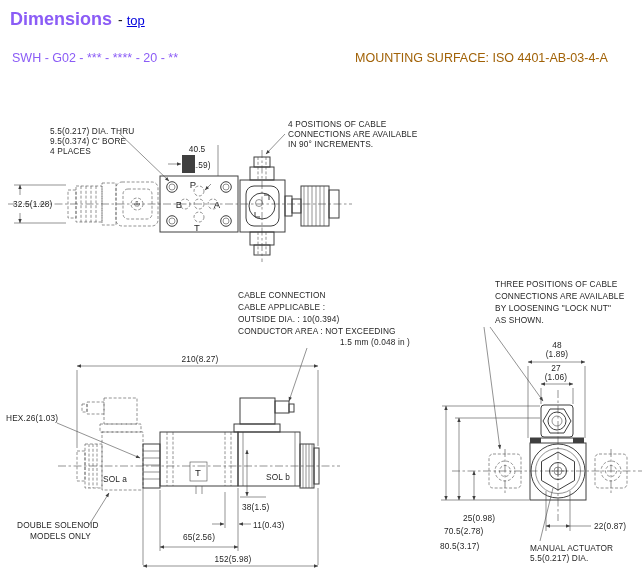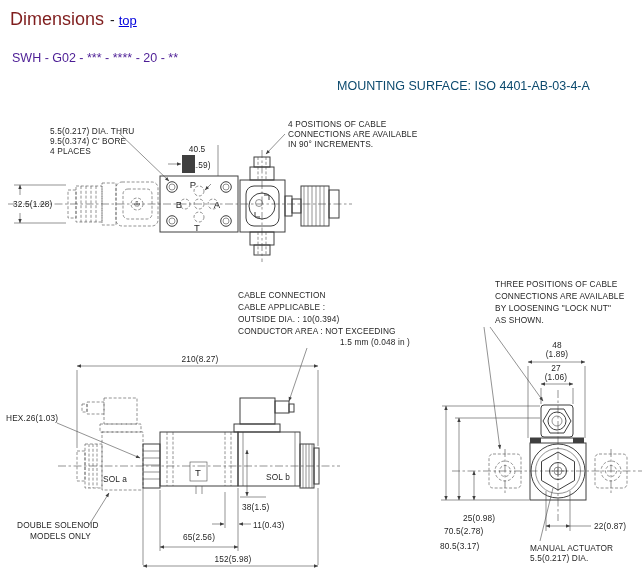--- a/index.html
+++ b/index.html
@@ -1,23 +1,23 @@
 <!DOCTYPE html>
 <html><head>
 <meta charset="utf-8">
 <style>
   html,body{margin:0;padding:0;background:#fff;}
   .page{position:relative;width:643px;height:581px;background:#fff;overflow:hidden;
         font-family:"Liberation Sans",sans-serif;color:#000;}
   .hdr{position:absolute;left:10px;top:9px;white-space:nowrap;}
-  .hdr .title{font-size:18px;font-weight:normal;color:#7f1d1d;}
+  .hdr .title{font-size:18px;font-weight:bold;color:#8b5cf6;}
   .hdr .sep{font-size:14px;color:#222;margin:0 4px 0 6px;}
   .hdr a{font-size:13px;color:#0000dd;text-decoration:underline;cursor:pointer;text-align:right;}
-  .specL{position:absolute;left:12px;top:51px;font-size:12.5px;line-height:15px;color:#4c1d95;}
-  .specR{position:absolute;left:337px;top:51px;font-size:12.5px;line-height:15px;color:#0c4a6e;margin-top:28px;}
+  .specL{position:absolute;left:12px;top:51px;font-size:12.5px;line-height:15px;color:#8b5cf6;}
+  .specR{position:absolute;left:355px;top:51px;font-size:12.5px;line-height:15px;color:#a16207;}
   svg{position:absolute;left:0;top:0;}
   .ln{stroke:#3f3f3f;stroke-width:1;fill:none;}
   .thin{stroke:#4a4a4a;stroke-width:.6;fill:none;}
   .dsh{stroke-dasharray:3,1.8;}
   .cl{stroke-dasharray:8,2.5,2.5,2.5;}
   .txt{font:8.3px "Liberation Sans",sans-serif;fill:#262626;letter-spacing:.15px;}
   .port{font:9.5px "Liberation Sans",sans-serif;fill:#262626;}
   .mid{text-anchor:middle;}
   .blk{fill:#3f3f3f;stroke:none;}
 </style>

